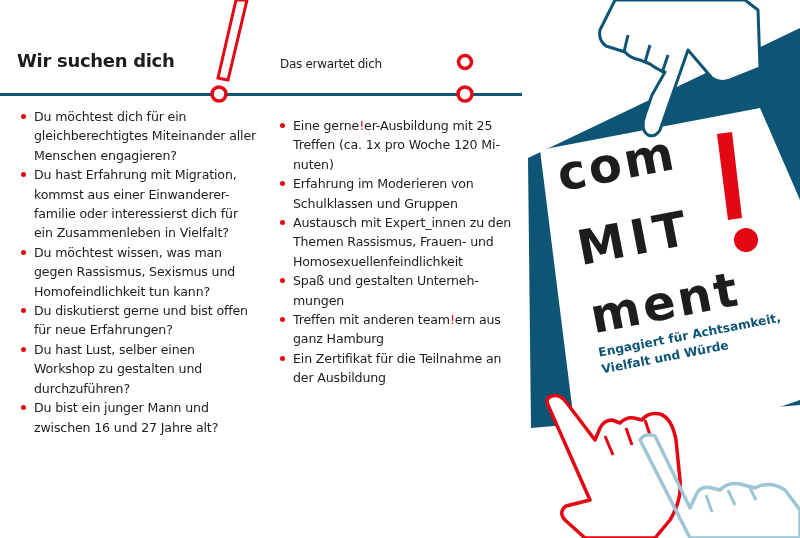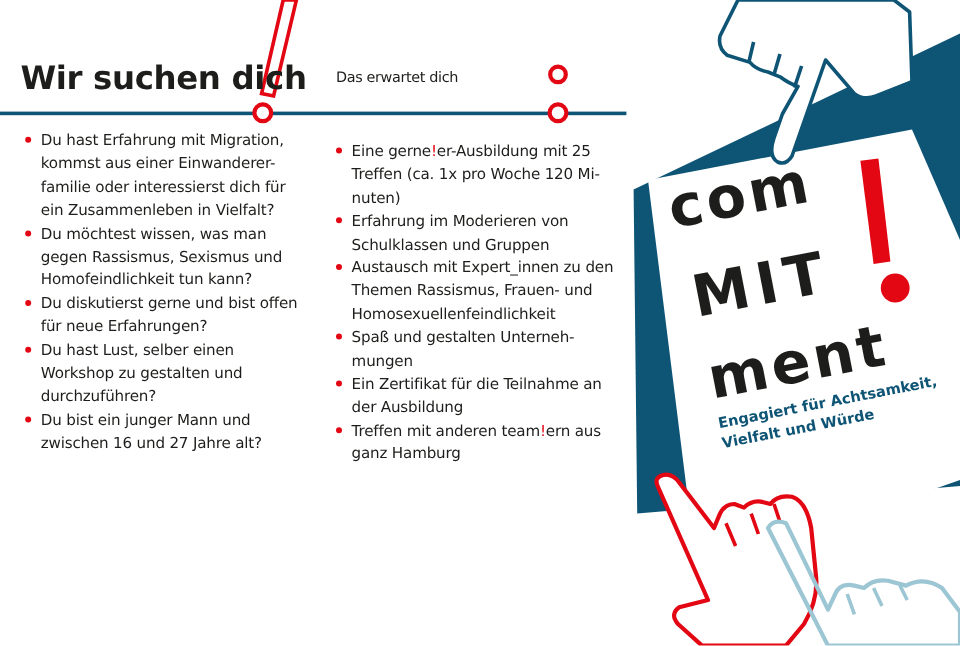--- a/index.html
+++ b/index.html
@@ -6,21 +6,21 @@
   body {
     width: 800px; height: 538px; position: relative; overflow: hidden;
     background: #ffffff;
     font-family: "DejaVu Sans", sans-serif;
     color: #1d1d1b;
   }
   .heading {
     position: absolute; margin: 0; font-weight: normal;
     font-family: "DejaVu Sans", sans-serif;
   }
-  #h1 { left: 17px; top: 50px; font-size: 27px; font-weight: bold; letter-spacing: -0.3px; }
+  #h1 { left: 17px; top: 50px; font-size: 18px; font-weight: bold; letter-spacing: -0.3px; }
   #h2 { left: 280px; top: 57px; font-size: 12px; letter-spacing: -0.3px; }
   .list {
     position: absolute; margin: 0; padding: 0; list-style: none;
     font-size: 12.6px; line-height: 19.4px; letter-spacing: -0.15px;
   }
   .list li { position: relative; padding-left: 14px; margin: 0; }
   .list li::before {
     content: ""; position: absolute; left: 1px; top: 7px;
     width: 5px; height: 5px; border-radius: 50%; background: #e30613;
   }
@@ -67,34 +67,35 @@
   <path d="M605,436 L613,455 M626,428 L632,445 M645,420 L650,435" stroke="#e30613" stroke-width="3" fill="none"></path>
 
   <path d="M640,440 Q645,432 655,436 L690,508 L696,495 Q700,485 712,488 L720,490 Q728,482 740,484 L755,488 Q770,480 785,490 L800,510 L800,538 L690,538 Z" fill="none" stroke="#9cc6d3" stroke-width="3.5" stroke-linejoin="round"></path>
   <path d="M706,495 L712,512 M728,490 L735,505 M750,488 L756,500" stroke="#9cc6d3" stroke-width="3" fill="none"></path>
 </svg>
 
 <h2 class="heading" id="h1">Wir suchen dich</h2>
 <h2 class="heading" id="h2">Das erwartet dich</h2>
 
 <ul class="list" id="list1">
+  <li>Du möchtest dich für ein gleichberechtigtes Miteinander aller Menschen engagieren?</li>
   <li>Du hast Erfahrung mit Migration, kommst aus einer Einwanderer-familie oder interessierst dich für ein Zusammenleben in Vielfalt?</li>
   <li>Du möchtest wissen, was man gegen Rassismus, Sexismus und Homofeindlichkeit tun kann?</li>
   <li>Du diskutierst gerne und bist offen für neue Erfahrungen?</li>
   <li>Du hast Lust, selber einen Workshop zu gestalten und durchzuführen?</li>
   <li>Du bist ein junger Mann und zwischen 16 und 27 Jahre alt?</li>
 </ul>
 
 <ul class="list" id="list2">
   <li><span>Eine gerne</span><span class="hl">!</span><span>er-Ausbildung mit 25 Treffen (ca. 1x pro Woche 120 Mi-nuten)</span></li>
   <li><span>Erfahrung im Moderieren von Schulklassen und Gruppen</span></li>
   <li><span>Austausch mit Expert_innen zu den Themen Rassismus, Frauen- und Homosexuellenfeindlichkeit</span></li>
   <li><span>Spaß und gestalten Unterneh-mungen</span></li>
+  <li><span>Treffen mit anderen team</span><span class="hl">!</span><span>ern aus ganz Hamburg</span></li>
   <li><span>Ein Zertifikat für die Teilnahme an der Ausbildung</span></li>
-  <li><span>Treffen mit anderen team</span><span class="hl">!</span><span>ern aus ganz Hamburg</span></li>
 </ul>
 
 <div class="brand-word" id="w1">com</div>
 <div class="brand-word" id="w2">MIT</div>
 <div class="brand-word" id="w3">ment</div>
 <div id="tag">
   <div>Engagiert für Achtsamkeit,</div>
   <div>Vielfalt und Würde</div>
 </div>
 

